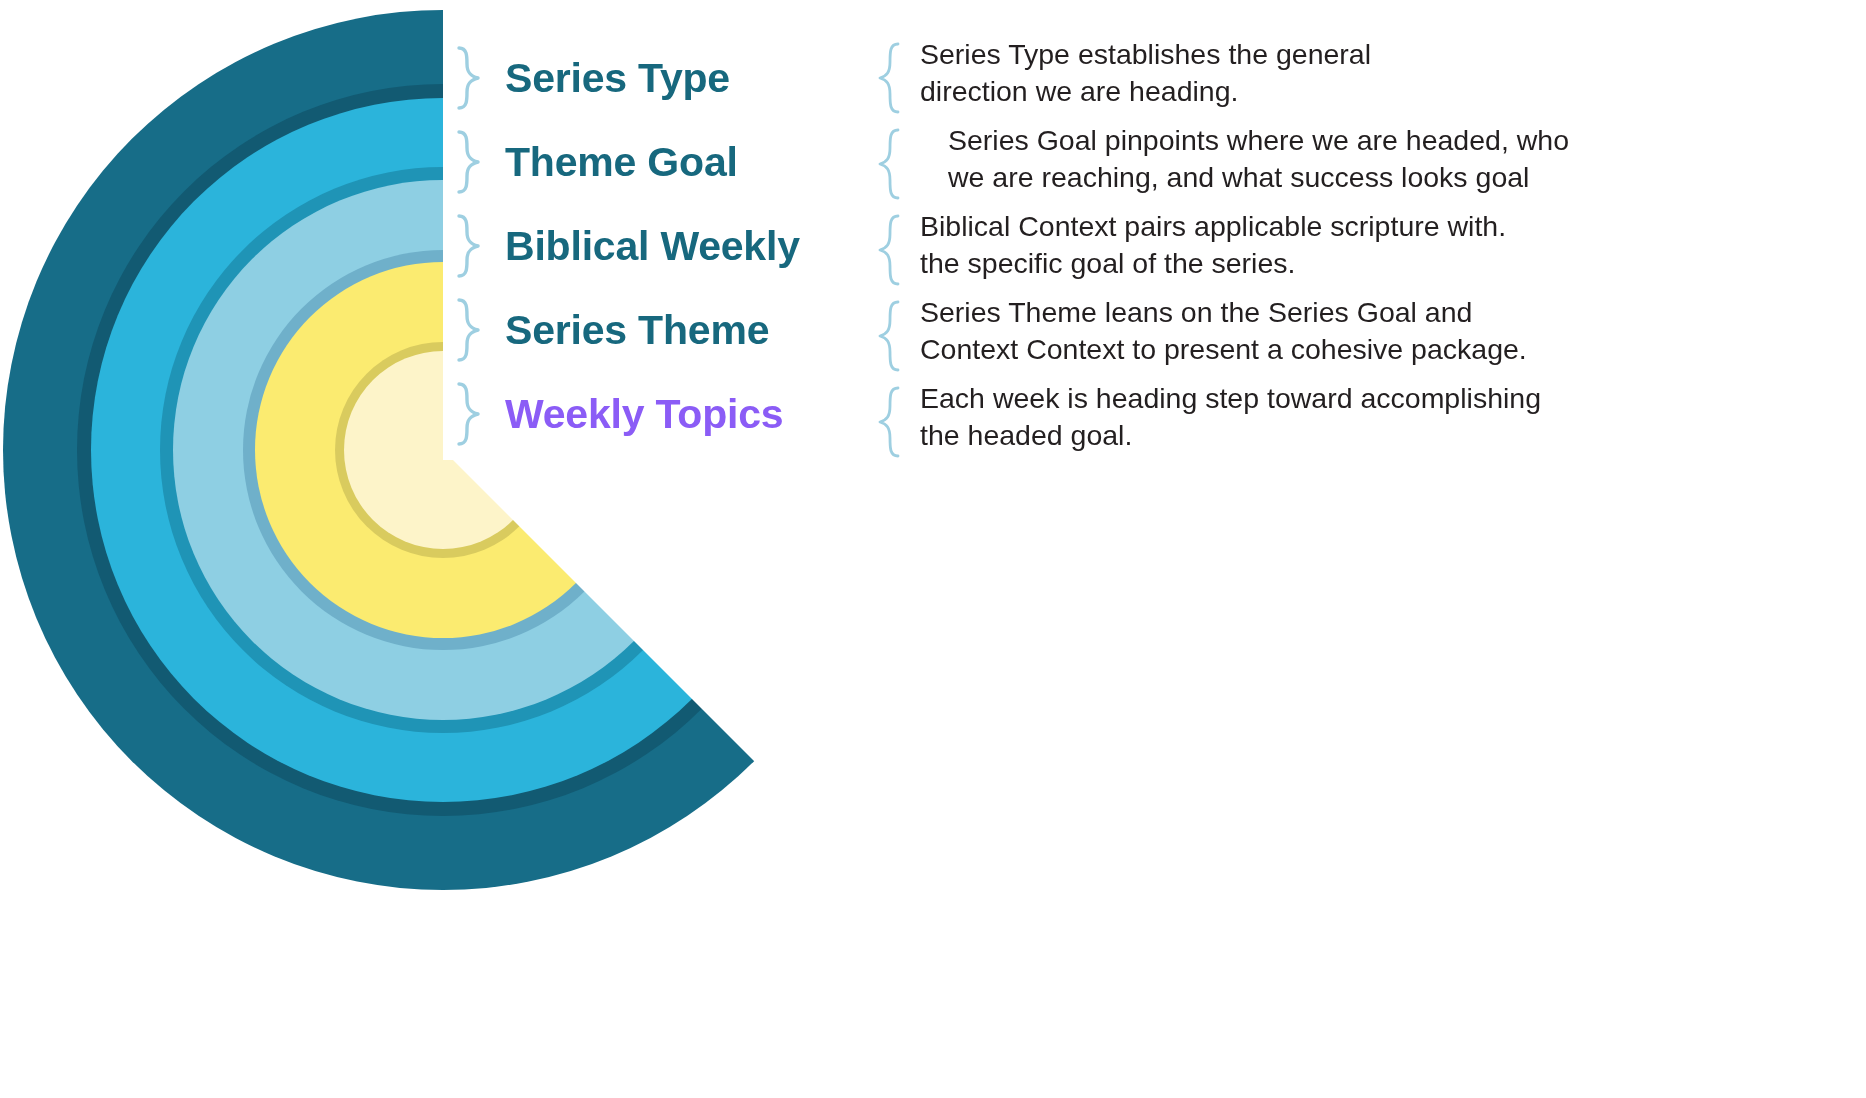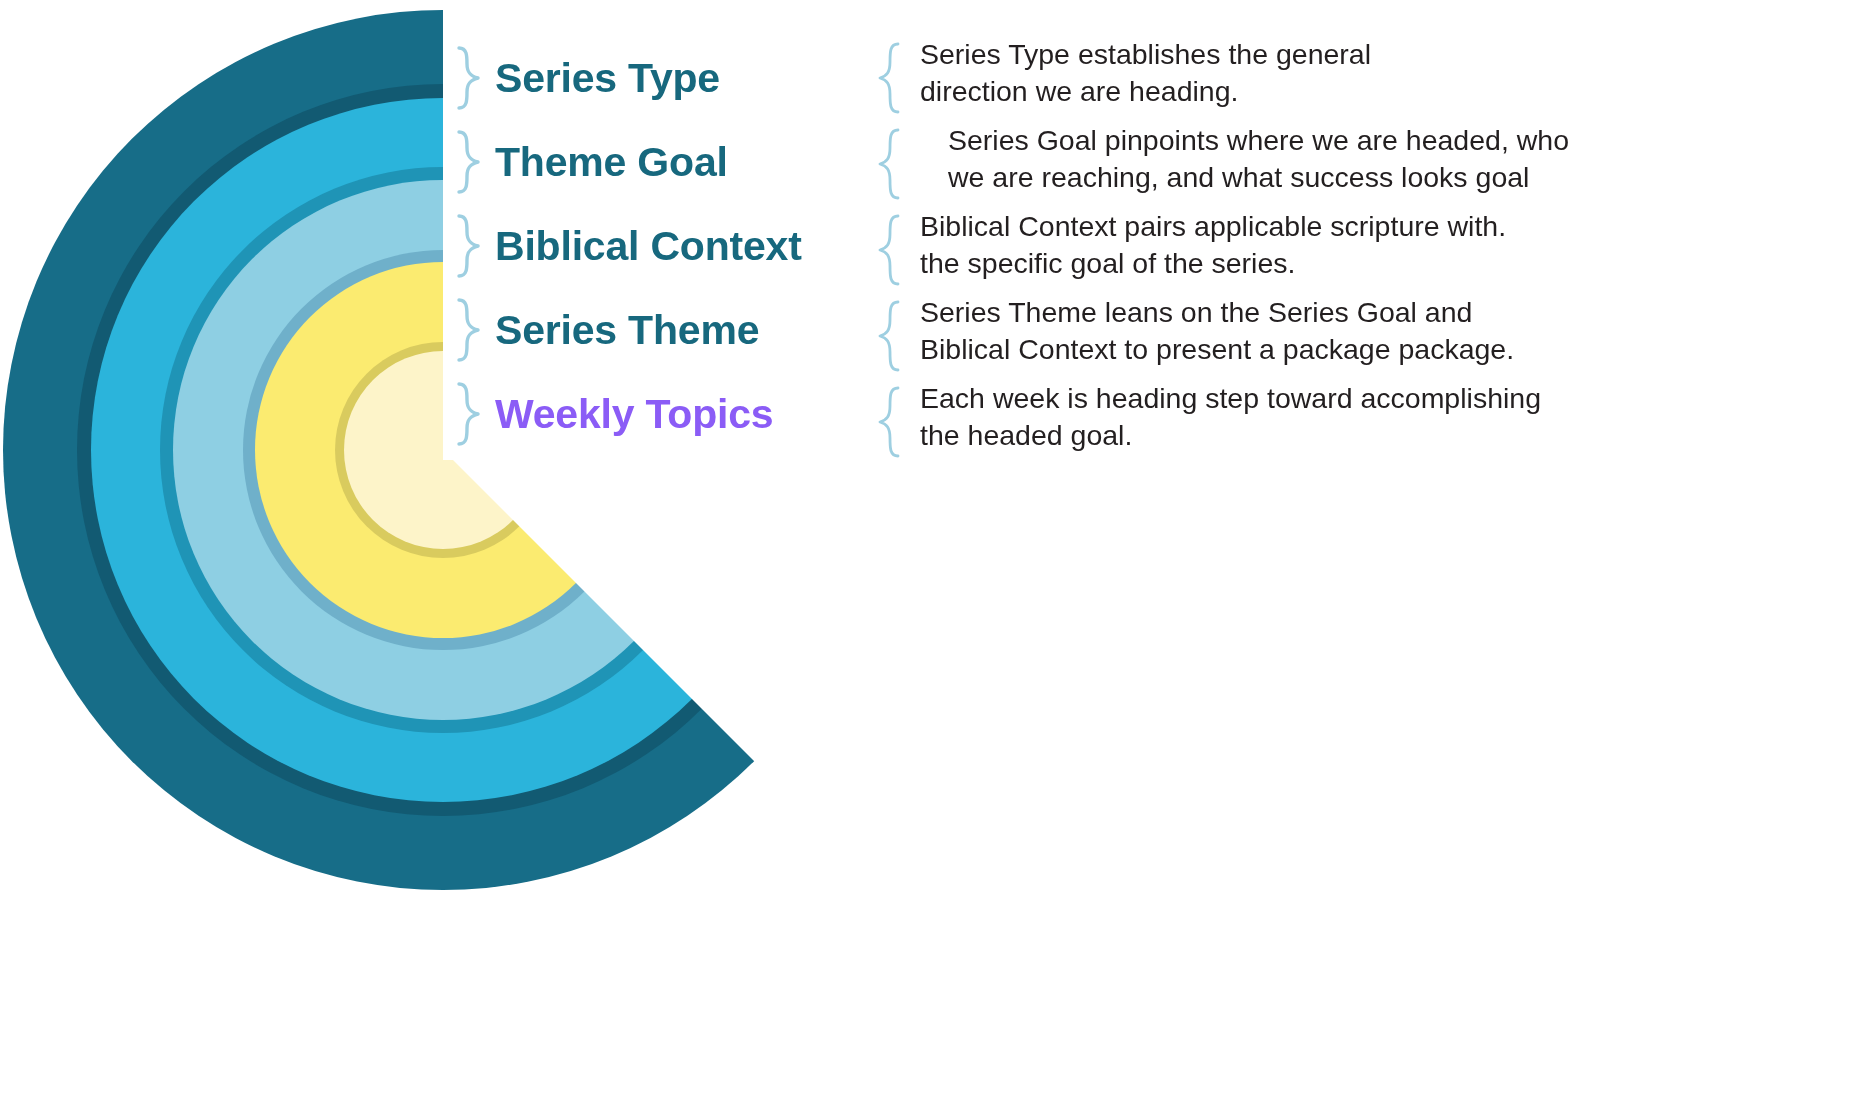--- a/index.html
+++ b/index.html
@@ -43,21 +43,21 @@
     justify-content:center;
     color:#9ecfe1;
   }
   .brace svg{display:block;}
   .label-text{
     font-size:41px;
     font-weight:bold;
     color:#17687e;
     letter-spacing:-0.2px;
     white-space:nowrap;
-    margin-left:9px;
+    margin-left:19px;
   }
 
   
   #desc-col{
     position:absolute;
     left:878px;top:36px;
     width:975px;
     z-index:5;
   }
   .desc-row{
@@ -150,21 +150,21 @@
       </span>
       <span class="label-text" style="color: rgb(23, 104, 126);">Theme Goal</span>
     </div>
 
     <div class="label-row">
       <span class="brace">
         <svg width="26" height="64" viewBox="0 0 26 64">
           <path d="M3 2 C11 2 11 10 11 18 C11 26 14 30 22 32 C14 34 11 38 11 46 C11 54 11 62 3 62" fill="none" stroke="#9ecfe1" stroke-width="3.4" stroke-linecap="round" stroke-linejoin="round"></path>
         </svg>
       </span>
-      <span class="label-text" style="color: rgb(23, 104, 126);">Biblical Context</span>
+      <span class="label-text" style="color: rgb(23, 104, 126);">Biblical Weekly</span>
     </div>
 
     <div class="label-row">
       <span class="brace">
         <svg width="26" height="64" viewBox="0 0 26 64">
           <path d="M3 2 C11 2 11 10 11 18 C11 26 14 30 22 32 C14 34 11 38 11 46 C11 54 11 62 3 62" fill="none" stroke="#9ecfe1" stroke-width="3.4" stroke-linecap="round" stroke-linejoin="round"></path>
         </svg>
       </span>
       <span class="label-text" style="color: rgb(23, 104, 126);">Series Theme</span>
     </div>
@@ -219,21 +219,21 @@
     </div>
 
     <div class="desc-row">
       <span class="desc-brace">
         <svg width="24" height="72" viewBox="0 0 24 72">
           <path d="M20 2 C12 2 12 10 12 20 C12 30 9 34 2 36 C9 38 12 42 12 52 C12 62 12 70 20 70" fill="none" stroke="#9ecfe1" stroke-width="2.8" stroke-linecap="round" stroke-linejoin="round"></path>
         </svg>
       </span>
       <span class="desc-text" style="color: rgb(35, 31, 32);">
         <span class="ln">Series Theme leans on the Series Goal and</span>
-        <span class="ln">Biblical Context to present a package package.</span>
+        <span class="ln">Context Context to present a cohesive package.</span>
       </span>
     </div>
 
     <div class="desc-row">
       <span class="desc-brace">
         <svg width="24" height="72" viewBox="0 0 24 72">
           <path d="M20 2 C12 2 12 10 12 20 C12 30 9 34 2 36 C9 38 12 42 12 52 C12 62 12 70 20 70" fill="none" stroke="#9ecfe1" stroke-width="2.8" stroke-linecap="round" stroke-linejoin="round"></path>
         </svg>
       </span>
       <span class="desc-text" style="color: rgb(35, 31, 32);">

